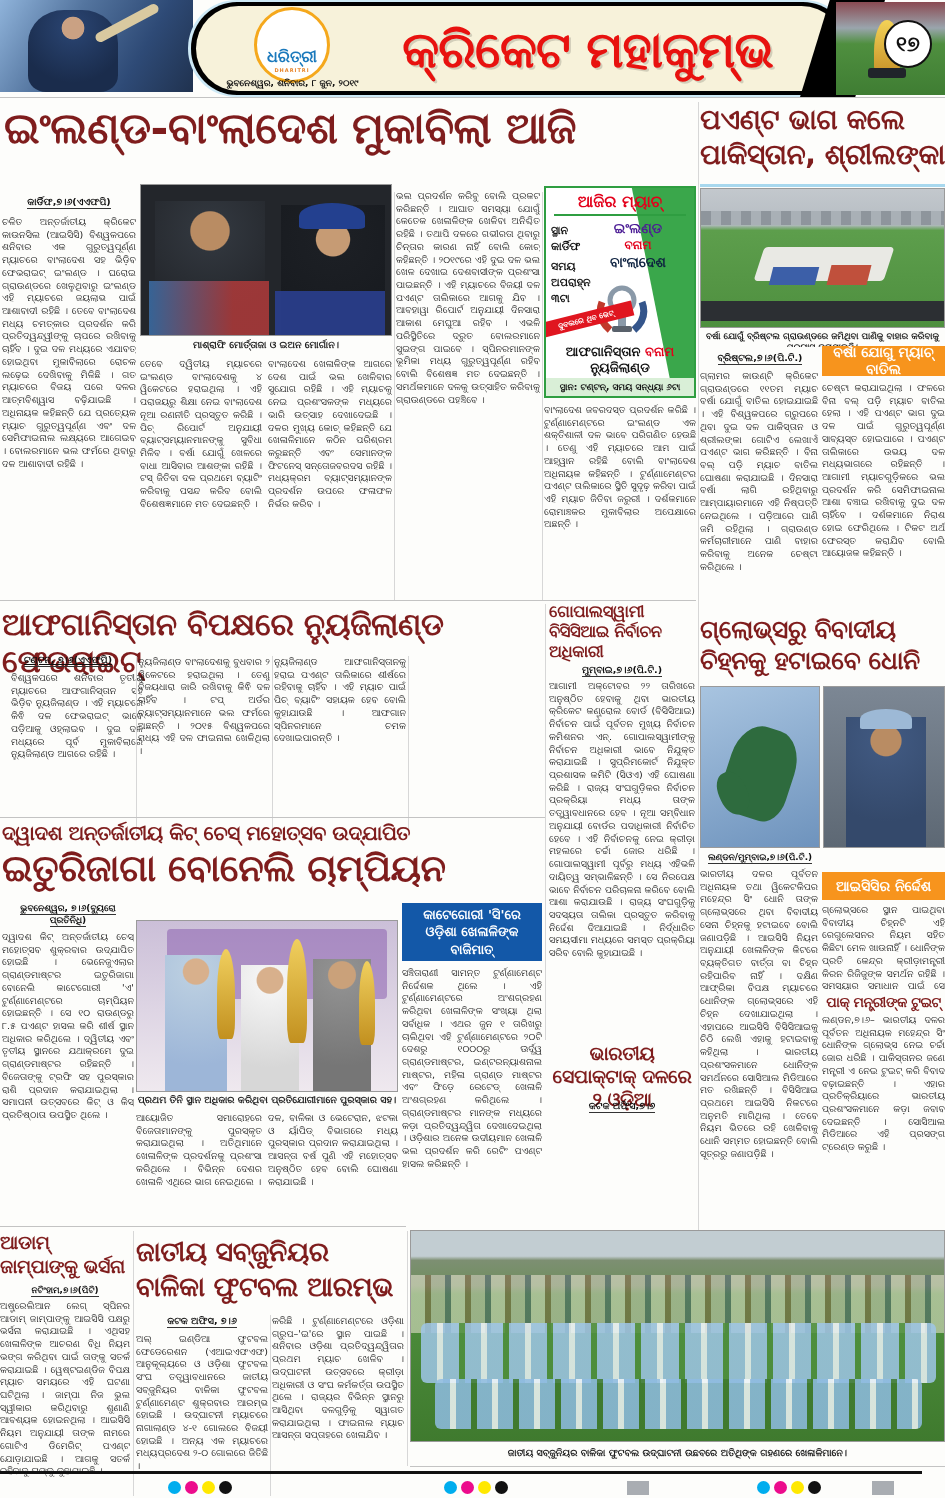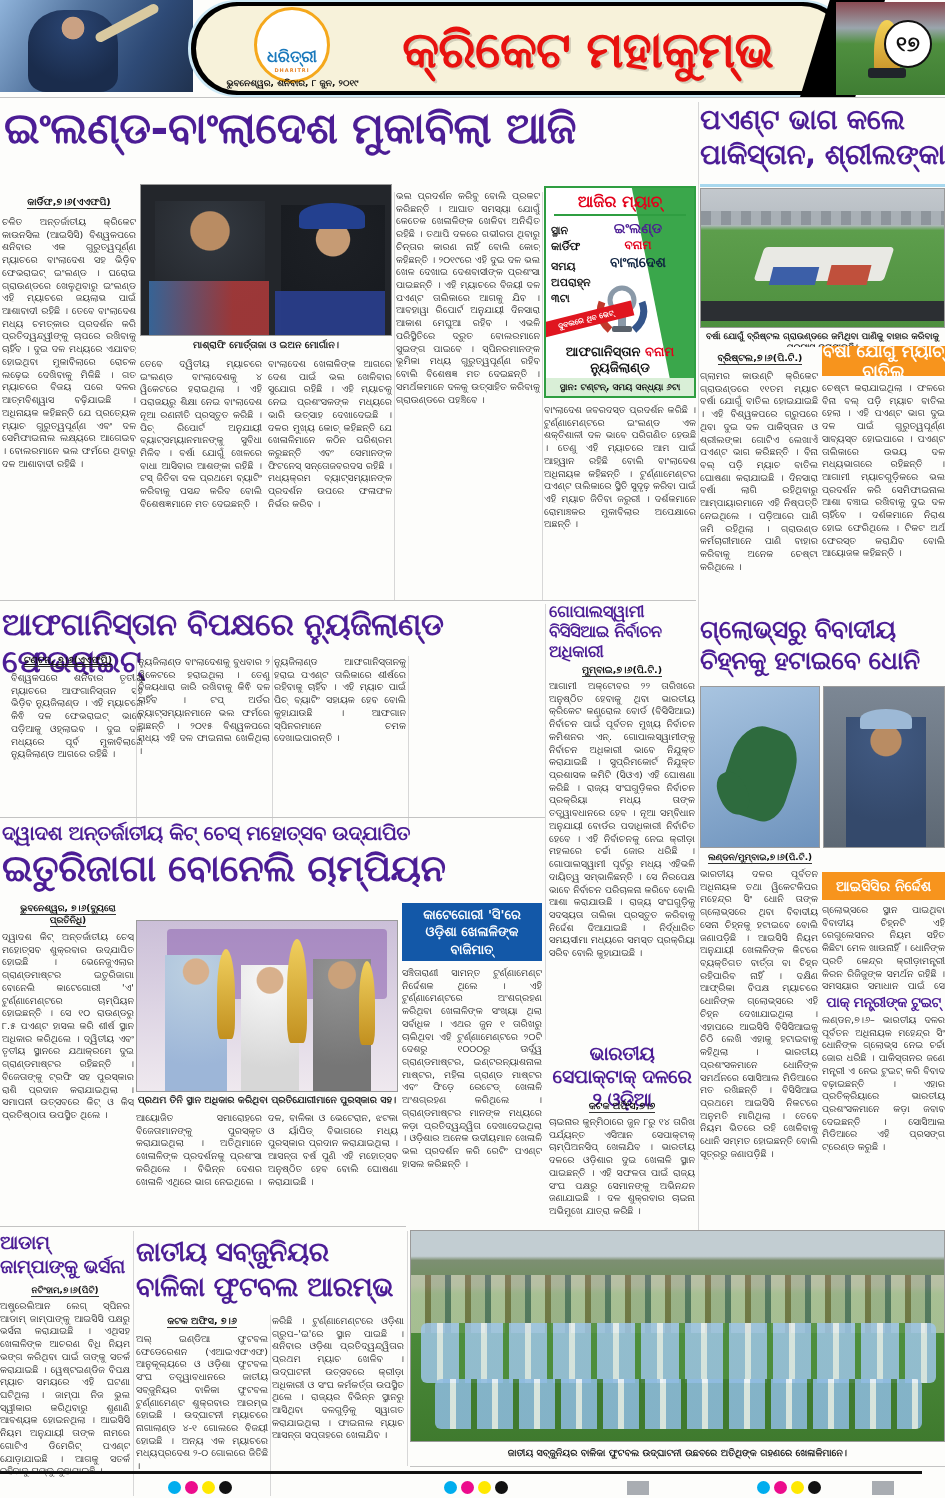--- a/index.html
+++ b/index.html
@@ -2,21 +2,21 @@
 <html><head>
 <meta charset="utf-8">
 <style>
   html,body{margin:0;padding:0;background:#ffffff;}
   #page{position:relative;width:945px;height:1498px;background:#fdfdfb;overflow:hidden;
         font-family:"DejaVu Sans","Liberation Sans",sans-serif;color:#1c1c1c;}
   .abs{position:absolute;}
   .body{font-size:9.5px;line-height:1.34;text-align:justify;overflow:hidden;color:#1d1d1d;word-break:break-word;}
   .byline{font-weight:700;font-size:9.5px;text-align:center;color:#101010;overflow:hidden;}
   .byline .u{border-bottom:1px solid #333;padding-bottom:1px;}
-  .hl{font-weight:700;color:#4c1d95;letter-spacing:-0.5px;}
+  .hl{font-weight:700;color:#7f1d1d;letter-spacing:-0.5px;}
   .cap{font-size:9.5px;font-weight:700;text-align:center;color:#222;overflow:hidden;}
   .photo{background:#888;border:1px solid #9a9a9a;box-sizing:border-box;overflow:hidden;}
   .hairline-v{width:1px;background:#d7d7d7;}
   .hairline-h{height:1px;background:#c3c3c3;}
   .orangebox{background:#f7941d;color:#ffffff;font-weight:700;text-align:center;
              display:flex;align-items:center;justify-content:center;overflow:hidden;}
   .dot{width:13px;height:13px;border-radius:50%;position:absolute;top:0;}
   .graysq{position:absolute;top:0;width:22px;height:14px;background:#a9adb2;}
 </style>
 </head>
@@ -111,21 +111,21 @@
     <div class="abs" style="left:0;top:22px;width:245px;height:14px;background:repeating-linear-gradient(90deg,#8e959c 0 10px,#a9b0b6 10px 20px);"></div>
     <div class="abs" style="left:58px;top:58px;width:130px;height:34px;background:#e9e9e4;transform:skewX(-18deg);border-radius:4px;"></div>
     <div class="abs" style="left:70px;top:78px;width:46px;height:18px;background:#3c5fa8;transform:skewX(-14deg);"></div>
     <div class="abs" style="left:128px;top:76px;width:40px;height:20px;background:#c0503c;transform:skewX(-14deg);"></div>
     <div class="abs" style="left:0;top:112px;width:245px;height:20px;background:#2c2f33;"></div>
   </div>
   <div class="abs cap" style="left:700px;top:331px;width:245px;height:16px;font-size:8.8px;">ବର୍ଷା ଯୋଗୁଁ ବ୍ରିଷ୍ଟଲ ଗ୍ରାଉଣ୍ଡରେ ଜମିଥିବା ପାଣିକୁ ବାହାର କରିବାକୁ ପ୍ରୟାସ କରାଯାଉଛି।</div>
   <div class="abs byline" style="left:700px;top:352px;width:120px;height:14px;">
     <span class="u">ବ୍ରିଷ୍ଟଲ,୭।୬(ପି.ଟି.)</span>
   </div>
-  <div class="abs orangebox" style="left:822px;top:346px;width:123px;height:30px;font-size:17px;">ବର୍ଷା ଯୋଗୁ ମ୍ୟାଚ୍ ବାତିଲ</div>
+  <div class="abs orangebox" style="left:822px;top:346px;width:123px;height:30px;font-size:14px;">ବର୍ଷା ଯୋଗୁ ମ୍ୟାଚ୍ ବାତିଲ</div>
   <div class="abs body" style="left:700px;top:370px;width:118px;height:234px;">ଗ୍ଲାମର କାଉଣ୍ଟି କ୍ରିକେଟ ଗ୍ରାଉଣ୍ଡରେ ୧୧ତମ ମ୍ୟାଚ ବର୍ଷା ଯୋଗୁଁ ବାତିଲ ହୋଇଯାଇଛି । ଏହି ବିଶ୍ୱକପରେ ଗ୍ରୁପରେ ଥିବା ଦୁଇ ଦଳ ପାକିସ୍ତାନ ଓ ଶ୍ରୀଲଙ୍କା ଗୋଟିଏ ଲେଖାଏଁ ପଏଣ୍ଟ ଭାଗ କରିଛନ୍ତି । ବିନା ବଲ୍ ପଡ଼ି ମ୍ୟାଚ ବାତିଲ ଘୋଷଣା କରାଯାଇଛି । ଦିନସାରା ବର୍ଷା ଲାଗି ରହିଥିବାରୁ ଆମ୍ପାୟାରମାନେ ଏହି ନିଷ୍ପତ୍ତି ନେଇଥିଲେ । ପଡ଼ିଆରେ ପାଣି ଜମି ରହିଥିଲା । ଗ୍ରାଉଣ୍ଡ କର୍ମଚାରୀମାନେ ପାଣି ବାହାର କରିବାକୁ ଅନେକ ଚେଷ୍ଟା କରିଥିଲେ ।</div>
   <div class="abs body" style="left:822px;top:382px;width:123px;height:222px;">ଚେଷ୍ଟା କରାଯାଇଥିଲା । ଫଳରେ ବିନା ବଲ୍ ପଡ଼ି ମ୍ୟାଚ ବାତିଲ ହେଲା । ଏହି ପଏଣ୍ଟ ଭାଗ ଦୁଇ ଦଳ ପାଇଁ ଗୁରୁତ୍ୱପୂର୍ଣ୍ଣ ସାବ୍ୟସ୍ତ ହୋଇପାରେ । ପଏଣ୍ଟ ତାଲିକାରେ ଉଭୟ ଦଳ ମଧ୍ୟଭାଗରେ ରହିଛନ୍ତି । ଆଗାମୀ ମ୍ୟାଚଗୁଡ଼ିକରେ ଭଲ ପ୍ରଦର୍ଶନ କରି ସେମିଫାଇନାଲ ଆଶା ବଞ୍ଚାଇ ରଖିବାକୁ ଦୁଇ ଦଳ ଚାହିଁବେ । ଦର୍ଶକମାନେ ନିରାଶ ହୋଇ ଫେରିଥିଲେ । ଟିକଟ ଅର୍ଥ ଫେରସ୍ତ କରାଯିବ ବୋଲି ଆୟୋଜକ କହିଛନ୍ତି ।</div>
 
   <div class="abs hairline-v" style="left:394px;top:192px;height:408px;"></div>
   <div class="abs hairline-v" style="left:542px;top:192px;height:408px;"></div>
   <div class="abs hairline-v" style="left:698px;top:102px;height:1128px;"></div>
   <div class="abs hairline-h" style="left:0;top:600px;width:696px;"></div>
 
   <div class="abs hl" style="left:2px;top:606px;width:545px;height:46px;font-size:31px;">ଆଫଗାନିସ୍ତାନ ବିପକ୍ଷରେ ନ୍ୟୁଜିଲାଣ୍ଡ ଫେଭରାଇଟ୍</div>
   <div class="abs byline" style="left:2px;top:654px;width:132px;height:15px;text-decoration:underline;">
@@ -185,21 +185,20 @@
   <div class="abs body" style="left:268px;top:1112px;width:130px;height:116px;">ଦଳ, ବାଳିକା ଓ ଭେଟେରାନ, ଝଟକା ଓ ର୍ୟାପିଡ୍ ବିଭାଗରେ ମଧ୍ୟ ପୁରସ୍କାର ପ୍ରଦାନ କରାଯାଇଥିଲା । ଆସନ୍ତା ବର୍ଷ ପୁଣି ଏହି ମହୋତ୍ସବ ଅନୁଷ୍ଠିତ ହେବ ବୋଲି ଘୋଷଣା କରାଯାଇଛି ।</div>
 
   <div class="abs" style="left:402px;top:903px;width:140px;height:58px;background:#1358a8;color:#fff;font-weight:700;font-size:13px;
               display:flex;align-items:center;justify-content:center;text-align:center;line-height:1.35;padding:0 4px;box-sizing:border-box;">କାଟେଗୋରୀ 'ସି'ରେ ଓଡ଼ିଶା ଖେଳାଳିଙ୍କ ବାଜିମାତ୍</div>
   <div class="abs body" style="left:402px;top:967px;width:140px;height:262px;">ସଞ୍ଚିତାରାଣୀ ସାମନ୍ତ ଟୁର୍ଣ୍ଣାମେଣ୍ଟ ନିର୍ଦ୍ଦେଶକ ଥିଲେ । ଏହି ଟୁର୍ଣ୍ଣାମେଣ୍ଟରେ ଅଂଶଗ୍ରହଣ କରିଥିବା ଖେଳାଳିଙ୍କ ସଂଖ୍ୟା ଥିଲା ସର୍ବାଧିକ । ଏଥର ଜୁନ ୧ ତାରିଖରୁ ଚାଲିଥିବା ଏହି ଟୁର୍ଣ୍ଣାମେଣ୍ଟରେ ୨୦ଟି ଦେଶରୁ ୧୦୦୦ରୁ ଊର୍ଦ୍ଧ୍ୱ ଗ୍ରାଣ୍ଡମାଷ୍ଟର, ଇଣ୍ଟରନ୍ୟାଶନାଲ ମାଷ୍ଟର, ମହିଳା ଗ୍ରାଣ୍ଡ ମାଷ୍ଟର ଏବଂ ଫିଡ଼େ ରେଟେଡ୍ ଖେଳାଳି ଅଂଶଗ୍ରହଣ କରିଥିଲେ । ଗ୍ରାଣ୍ଡମାଷ୍ଟର ମାନଙ୍କ ମଧ୍ୟରେ କଡ଼ା ପ୍ରତିଦ୍ୱନ୍ଦ୍ୱିତା ଦେଖାଦେଇଥିଲା । ଓଡ଼ିଶାର ଅନେକ ଉଦୀୟମାନ ଖେଳାଳି ଭଲ ପ୍ରଦର୍ଶନ କରି ରେଟିଂ ପଏଣ୍ଟ ହାସଲ କରିଛନ୍ତି ।</div>
 
   <div class="abs hl" style="left:549px;top:1042px;width:146px;height:56px;font-size:19px;line-height:1.2;text-align:center;">ଭାରତୀୟ ସେପାକ୍‌ଟାକ୍ ଦଳରେ ୨ ଓଡ଼ିଆ</div>
   <div class="abs byline" style="left:549px;top:1100px;width:146px;height:14px;">
     <span class="u">କଟକ ଅଫିସ,୭।୬</span>
   </div>
-  <div class="abs body" style="left:549px;top:1116px;width:146px;height:112px;">ଚାଇନାର କୁନ୍‌ମିଠାରେ ଜୁନ ୮ରୁ ୧୪ ତାରିଖ ପର୍ଯ୍ୟନ୍ତ ଏସିଆନ ସେପାକ୍‌ଟାକ୍ ଚାମ୍ପିଅନସିପ୍ ଖେଳାଯିବ । ଭାରତୀୟ ଦଳରେ ଓଡ଼ିଶାର ଦୁଇ ଖେଳାଳି ସ୍ଥାନ ପାଇଛନ୍ତି । ଏହି ସଫଳତା ପାଇଁ ରାଜ୍ୟ ସଂଘ ପକ୍ଷରୁ ସେମାନଙ୍କୁ ଅଭିନନ୍ଦନ ଜଣାଯାଇଛି । ଦଳ ଶୁକ୍ରବାର ଚାଇନା ଅଭିମୁଖେ ଯାତ୍ରା କରିଛି ।</div>
 
   <div class="abs hairline-h" style="left:0;top:1226px;width:406px;"></div>
 
   <div class="abs hl" style="left:0;top:1231px;width:130px;height:52px;font-size:19px;line-height:1.25;">ଆଡାମ୍ ଜାମ୍ପାଙ୍କୁ ଭର୍ସନା</div>
   <div class="abs byline" style="left:0;top:1285px;width:130px;height:13px;font-size:8.8px;text-align:center;">
     <span class="u">ନଟିଂହାମ,୭।୬(ପିଟି)</span>
   </div>
   <div class="abs body" style="left:0;top:1300px;width:130px;height:196px;">ଅଷ୍ଟ୍ରେଲିଆନ ଲେଗ୍ ସ୍ପିନର ଆଡାମ୍ ଜାମ୍ପାଙ୍କୁ ଆଇସିସି ପକ୍ଷରୁ ଭର୍ସନା କରାଯାଇଛି । ଏଥିସହ ଖେଳାଳିଙ୍କ ଆଚରଣ ବିଧି ନିୟମ ଭଙ୍ଗ କରିଥିବା ପାଇଁ ତାଙ୍କୁ ସତର୍କ କରାଯାଇଛି । ୱେଷ୍ଟଇଣ୍ଡିଜ ବିପକ୍ଷ ମ୍ୟାଚ ସମୟରେ ଏହି ଘଟଣା ଘଟିଥିଲା । ଜାମ୍ପା ନିଜ ଭୁଲ ସ୍ୱୀକାର କରିଥିବାରୁ ଶୁଣାଣି ଆବଶ୍ୟକ ହୋଇନଥିଲା । ଆଇସିସି ନିୟମ ଅନୁଯାୟୀ ତାଙ୍କ ନାମରେ ଗୋଟିଏ ଡିମେରିଟ୍ ପଏଣ୍ଟ ଯୋଡ଼ାଯାଇଛି । ଆଗକୁ ସତର୍କ ରହିବାକୁ ତାଙ୍କୁ କୁହାଯାଇଛି ।</div>
 
   <div class="abs hl" style="left:136px;top:1234px;width:268px;height:78px;font-size:27px;line-height:1.3;">ଜାତୀୟ ସବ୍‌ଜୁନିୟର ବାଳିକା ଫୁଟବଲ ଆରମ୍ଭ</div>

